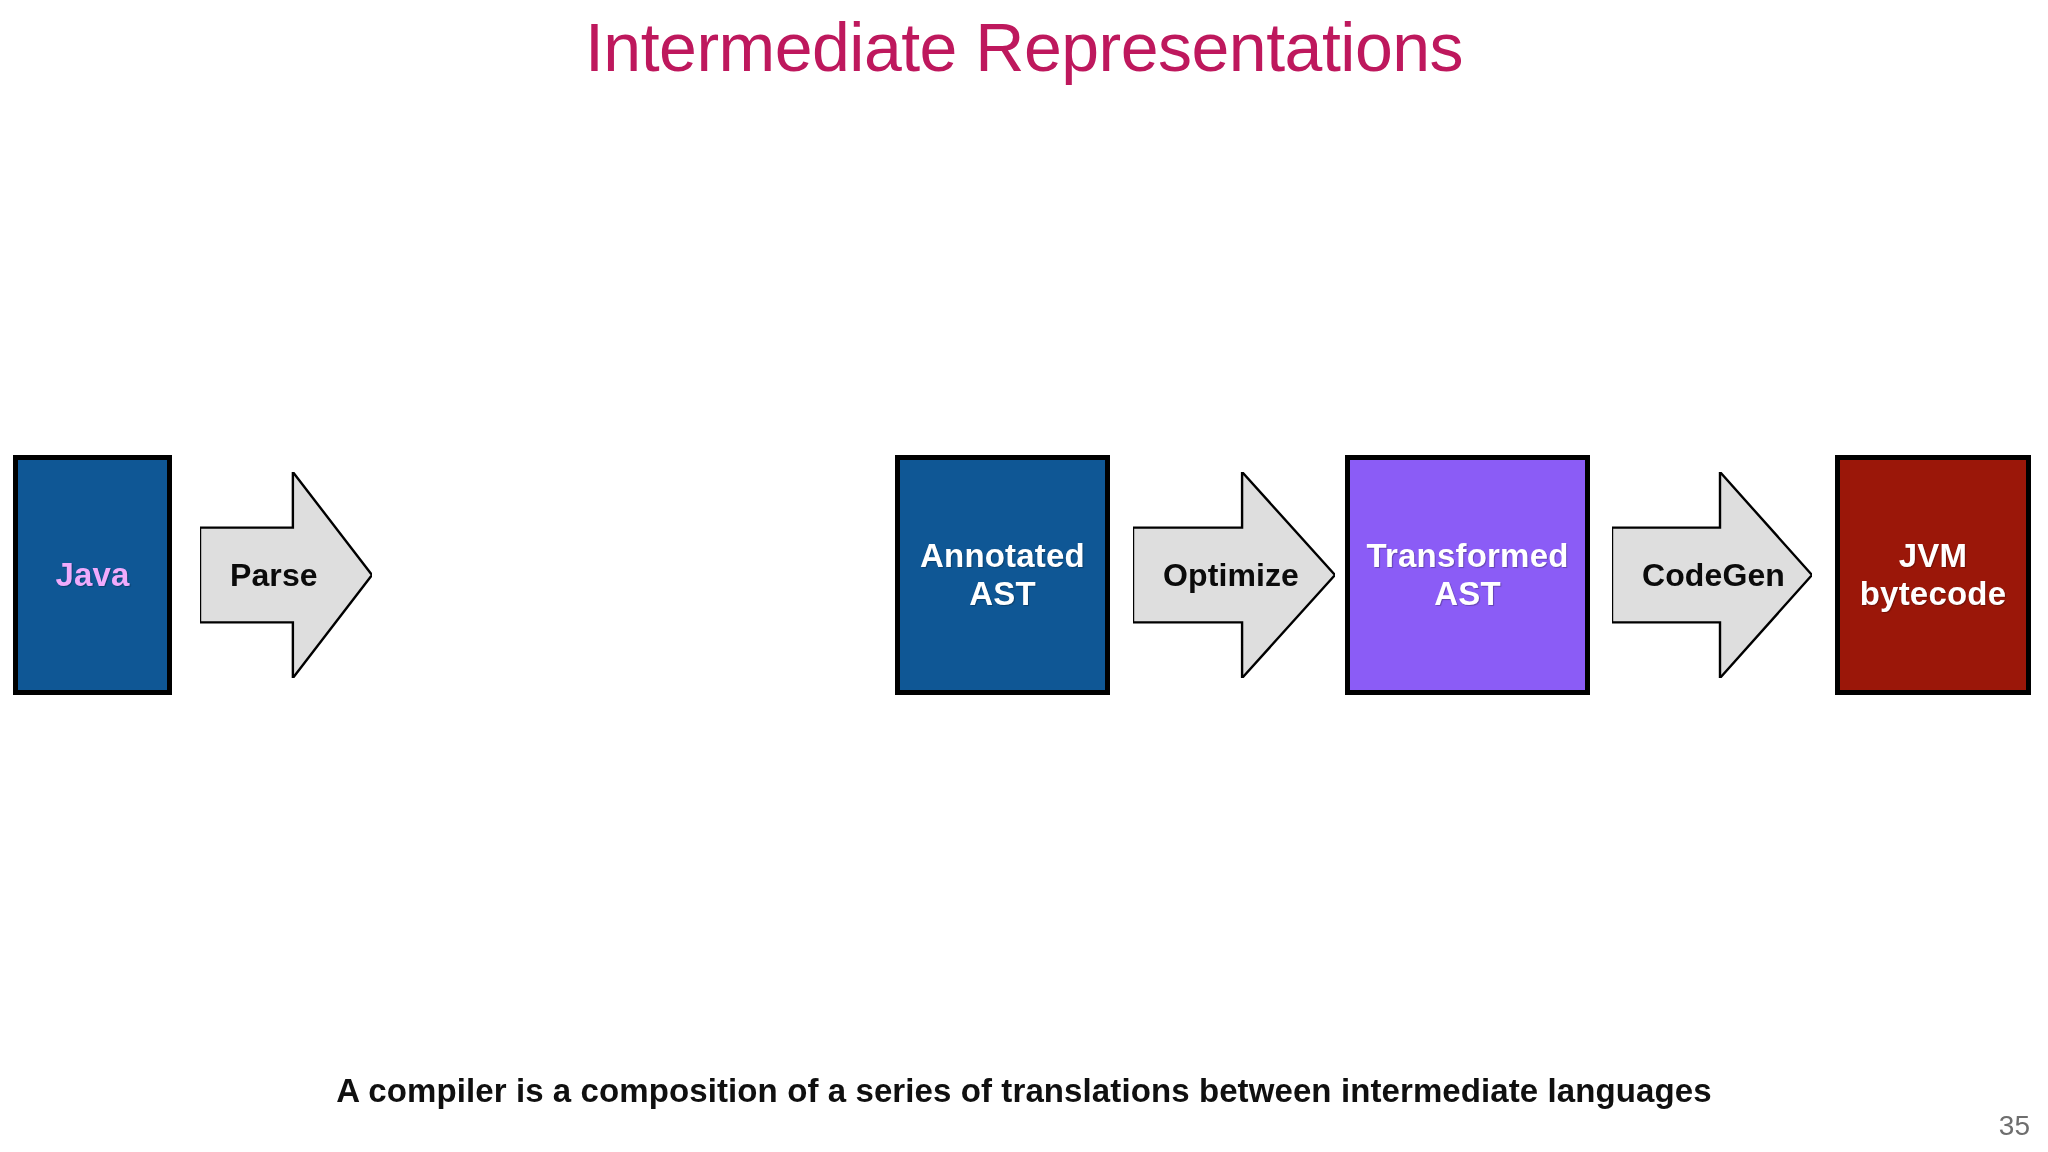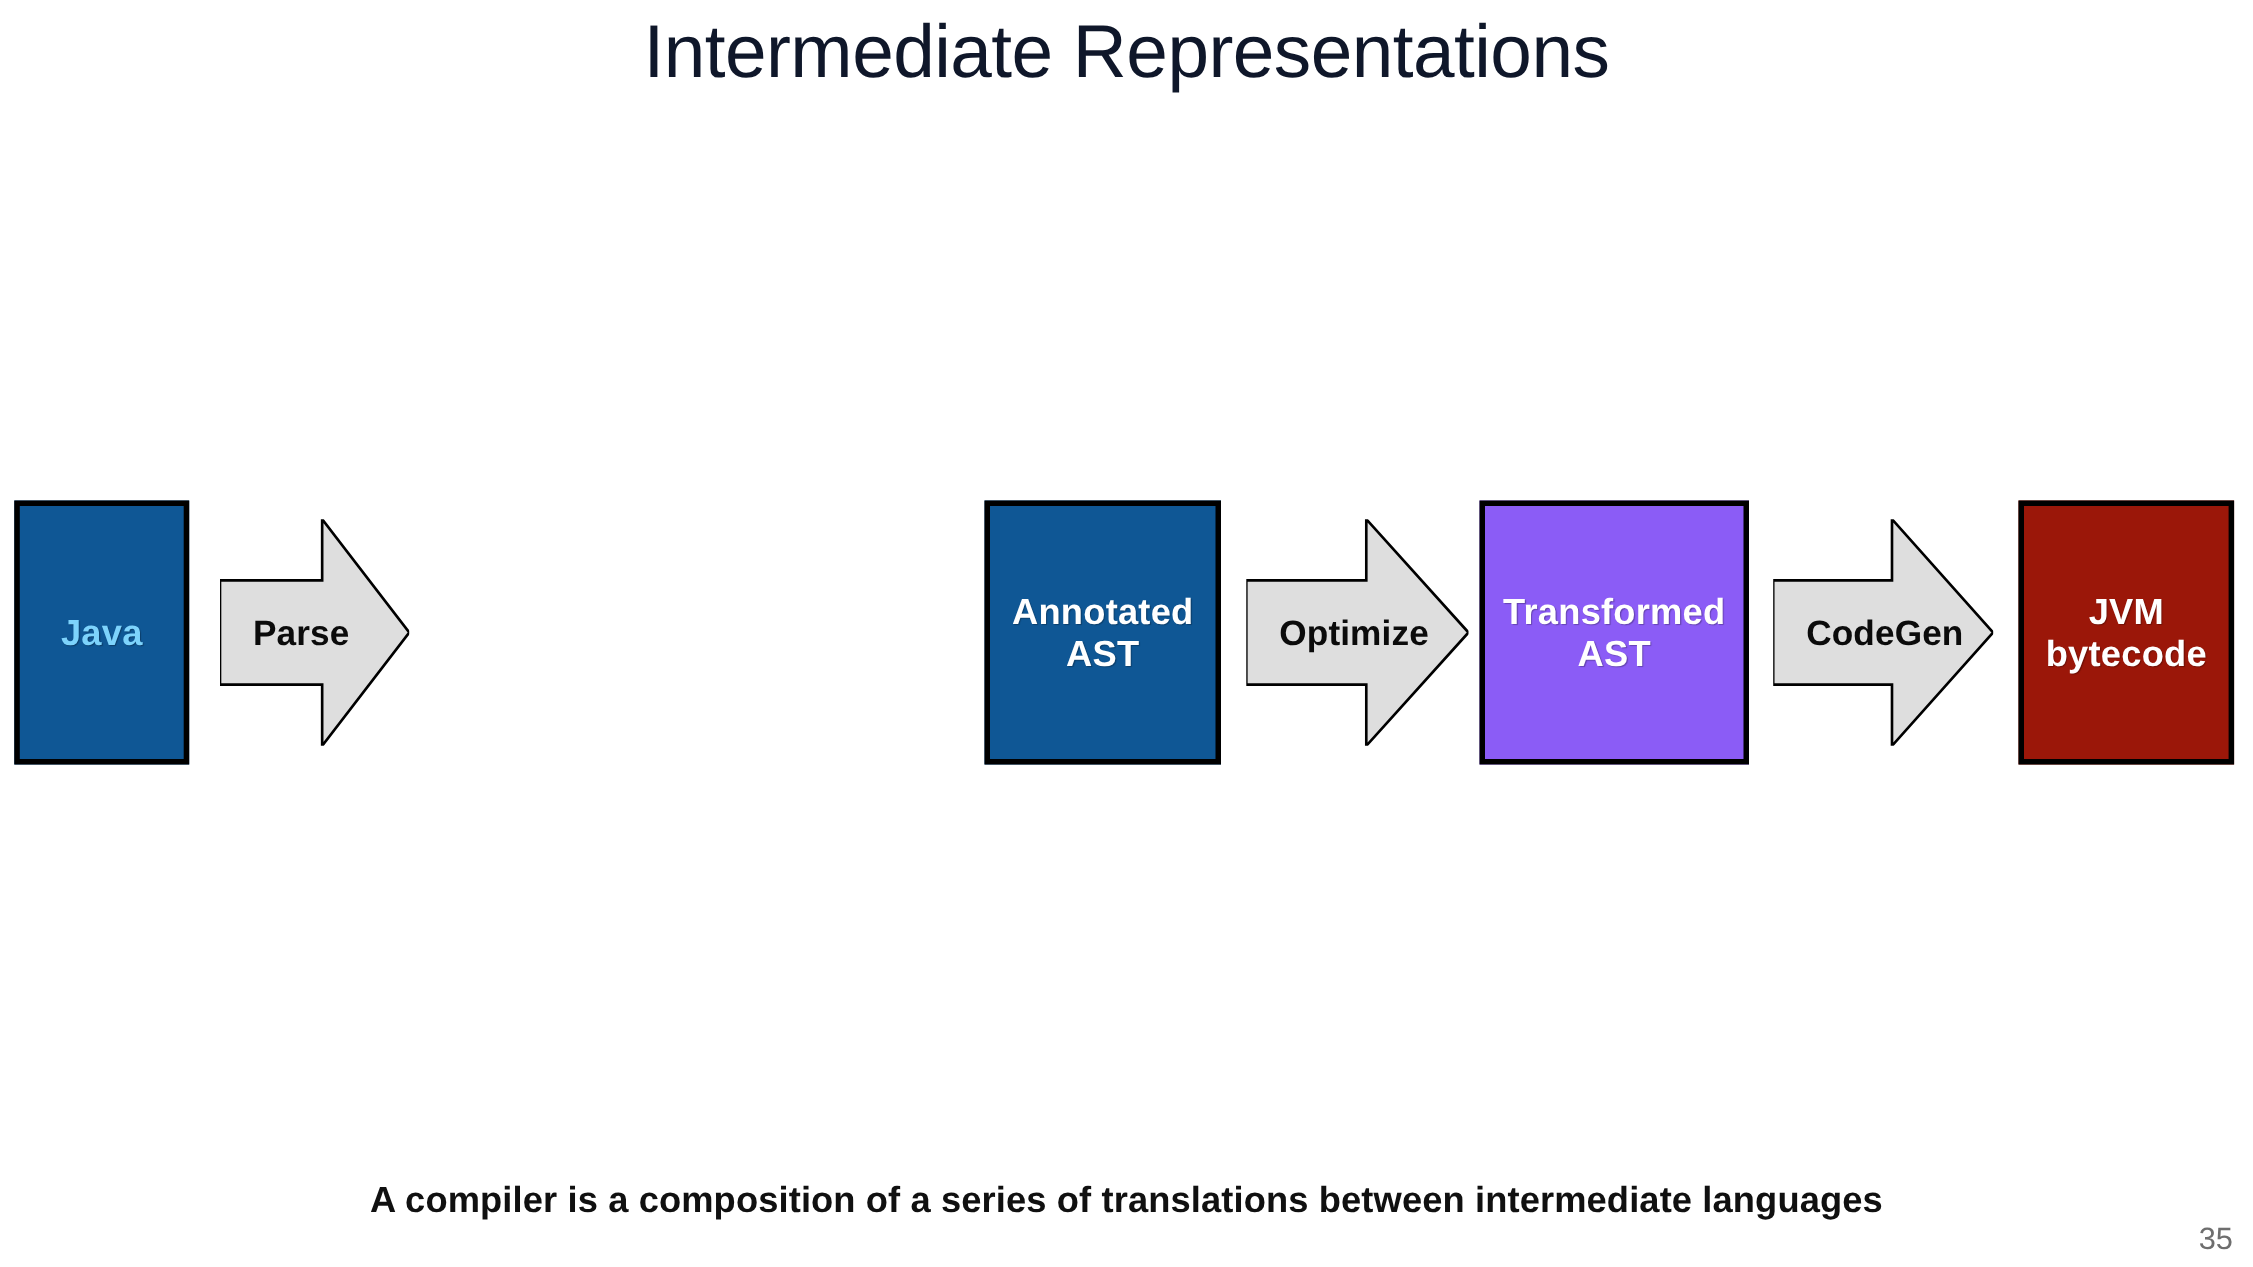--- a/index.html
+++ b/index.html
@@ -20,21 +20,21 @@
   #slide-title {
     position: absolute;
     top: 10px;
     left: 0;
     width: 2048px;
     text-align: center;
     font-family: "Liberation Sans", sans-serif;
     font-weight: 400;
     font-size: 68px;
     letter-spacing: -0.5px;
-    color: #0f172a;
+    color: #be185d;
     line-height: 1.1;
     white-space: nowrap;
   }
 
   
   #pipeline {
     position: absolute;
     left: 0;
     top: 440px;
     width: 2048px;
@@ -121,21 +121,21 @@
     color: #6e6e6e;
   }
 </style>
 </head>
 <body>
 
 <div id="slide-title">Intermediate Representations</div>
 
 <div id="pipeline">
     <div class="stage-box" style="left: 13px; width: 159px; background: rgb(15, 87, 149); border-color: rgb(0, 0, 0);">
-      <div class="stage-label" style="color: #7dd3fc;">Java</div>
+      <div class="stage-label" style="color: #f0abfc;">Java</div>
     </div>
     <div class="stage-box" style="left: 895px; width: 215px; background: rgb(15, 87, 149); border-color: rgb(0, 0, 0);">
       <div class="stage-label" style="color: rgb(255, 255, 255);">Annotated
 AST</div>
     </div>
     <div class="stage-box" style="left: 1345px; width: 245px; background: #8b5cf6; border-color: rgb(0, 0, 0);">
       <div class="stage-label" style="color: rgb(255, 255, 255);">Transformed
 AST</div>
     </div>
     <div class="stage-box" style="left: 1835px; width: 196px; background: rgb(155, 23, 9); border-color: rgb(0, 0, 0);">

